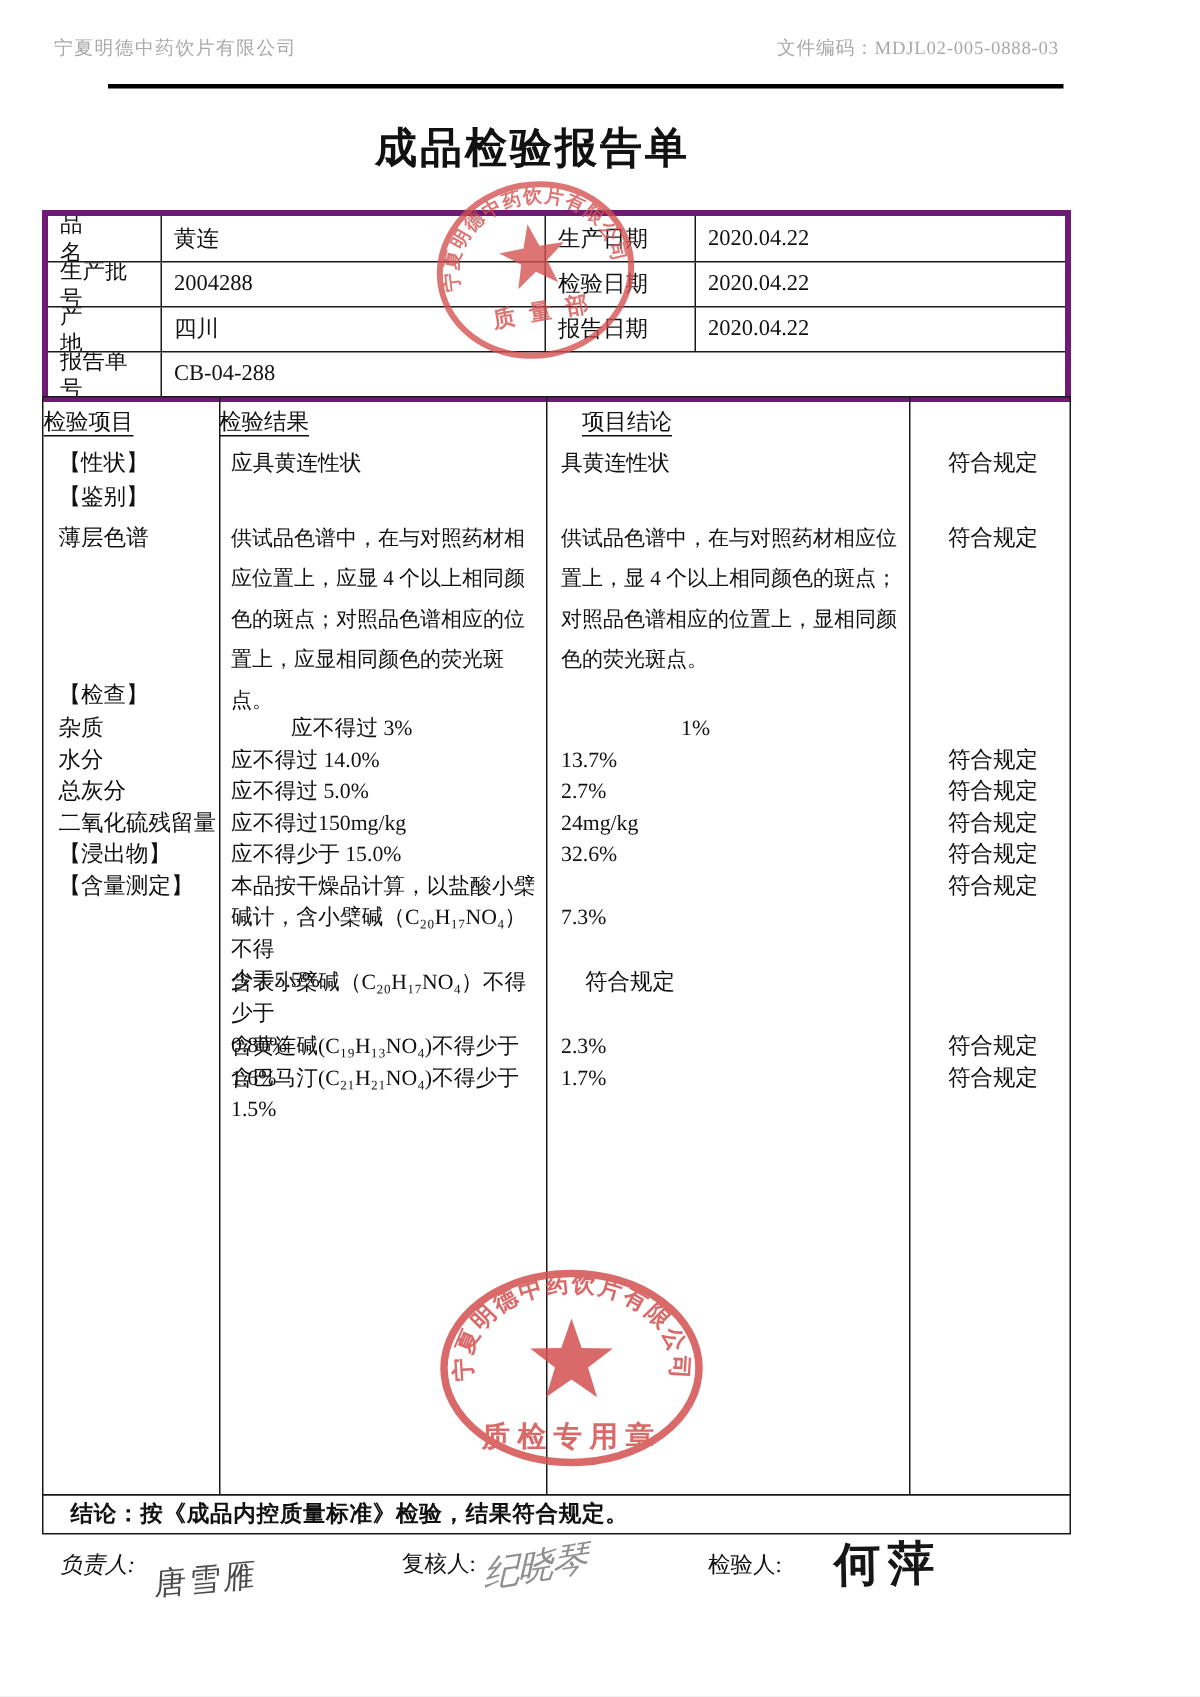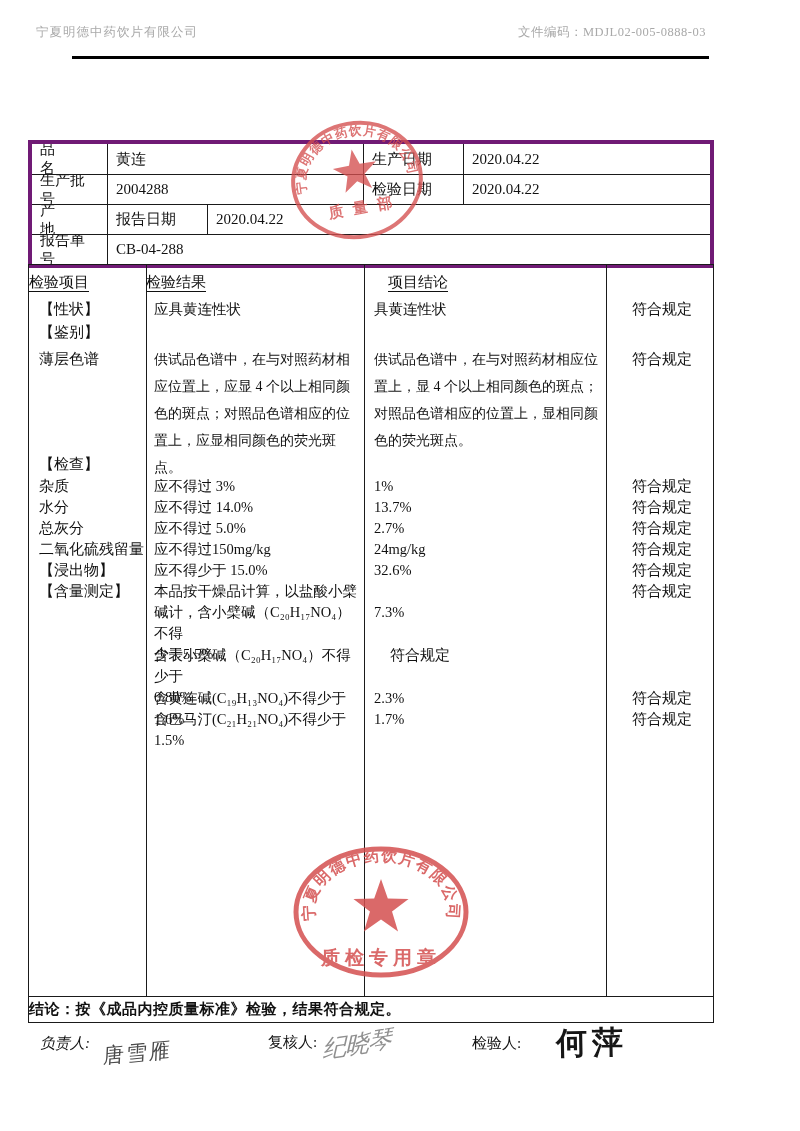--- a/index.html
+++ b/index.html
@@ -37,21 +37,21 @@
   .thead span{text-decoration:underline;text-underline-offset:4px;font-size:15px;}
   .tcell{flex:none;font-size:15px;line-height:21px;}
   .c-item{width:117px;padding-left:10px;}
   .c-spec{width:218px;padding-left:8px;padding-right:6px;font-size:14.5px;white-space:pre-line;}
   .c-result{width:242px;padding-left:10px;padding-right:4px;font-size:14.5px;white-space:pre-line;}
   .c-verdict{width:109px;padding-left:26px;}
   .row-tlc .tcell{line-height:27px;}
   .row-tlc .c-spec,.row-tlc .c-result{font-size:14px;}
   
   .conclusion{position:absolute;left:28px;top:996px;width:686px;height:27px;border:1.5px solid #1a1a1a;
-    display:flex;align-items:center;font-size:15px;font-weight:bold;letter-spacing:.5px;}
+    display:flex;align-items:center;padding-left:18px;font-size:15px;font-weight:bold;letter-spacing:.5px;}
   
   .f-label{position:absolute;font-size:15px;}
   .fl-1{left:40px;top:1034px;font-style:italic;} .fl-2{left:268px;top:1033px;} .fl-3{left:472px;top:1034px;}
   .sig{position:absolute;white-space:nowrap;}
   .sig-1{left:103px;top:1039px;font-size:21px;color:#4a4a4a;transform:rotate(-5deg) skewX(-8deg);letter-spacing:2px;}
   .sig-2{left:324px;top:1028px;font-size:24px;color:#8f8f8f;transform:rotate(-9deg) skewX(-22deg);letter-spacing:-1px;}
   .sig-3{left:556px;top:1022px;font-size:31px;color:#161616;font-weight:bold;transform:rotate(-1deg);letter-spacing:5px;}
   
   .stamp{position:absolute;pointer-events:none;}
   .stamp-top{left:277px;top:110px;opacity:.78;}
@@ -60,36 +60,38 @@
 </style>
 </head>
 <body>
 
 <div class="page">
 
   <div class="hdr-left">宁夏明德中药饮片有限公司</div>
   <div class="hdr-right">文件编码：MDJL02-005-0888-03</div>
   <div class="hdr-rule"></div>
 
+  <h1 class="title">成品检验报告单</h1>
 
   <div class="info-table">
     <div class="irow">
       <div class="icell w-label">品　　名</div>
       <div class="icell w-val1">黄连</div>
       <div class="icell w-label2">生产日期</div>
       <div class="icell w-val2">2020.04.22</div>
     </div>
     <div class="irow">
       <div class="icell w-label">生产批号</div>
       <div class="icell w-val1">2004288</div>
       <div class="icell w-label2">检验日期</div>
       <div class="icell w-val2">2020.04.22</div>
     </div>
     <div class="irow">
       <div class="icell w-label">产　　地</div>
+      <div class="icell w-val1">四川</div>
       <div class="icell w-label2">报告日期</div>
       <div class="icell w-val2">2020.04.22</div>
     </div>
     <div class="irow">
       <div class="icell w-label">报告单号</div>
       <div class="icell w-wide">CB-04-288</div>
     </div>
   </div>
 
   <div class="main-table">
@@ -124,21 +126,21 @@
           <div class="tcell c-result">供试品色谱中，在与对照药材相应位
 置上，显 4 个以上相同颜色的斑点；
 对照品色谱相应的位置上，显相同颜
 色的荧光斑点。</div>
           <div class="tcell c-verdict">符合规定</div>
         </div><div class="trow" style="height: 22px;">
           <div class="tcell c-item">【检查】</div>
           <div class="tcell c-spec"></div>
           <div class="tcell c-result"></div>
           <div class="tcell c-verdict"></div>
-        </div><div class="trow" style="height: 21px;">
+        </div><div class="trow" style="height: 21px; gap: 40px;">
           <div class="tcell c-item">杂质</div>
           <div class="tcell c-spec">应不得过 3%</div>
           <div class="tcell c-result">1%</div>
           <div class="tcell c-verdict">符合规定</div>
         </div><div class="trow" style="height: 21px;">
           <div class="tcell c-item">水分</div>
           <div class="tcell c-spec">应不得过 14.0%</div>
           <div class="tcell c-result">13.7%</div>
           <div class="tcell c-verdict">符合规定</div>
         </div><div class="trow" style="height: 21px;">

